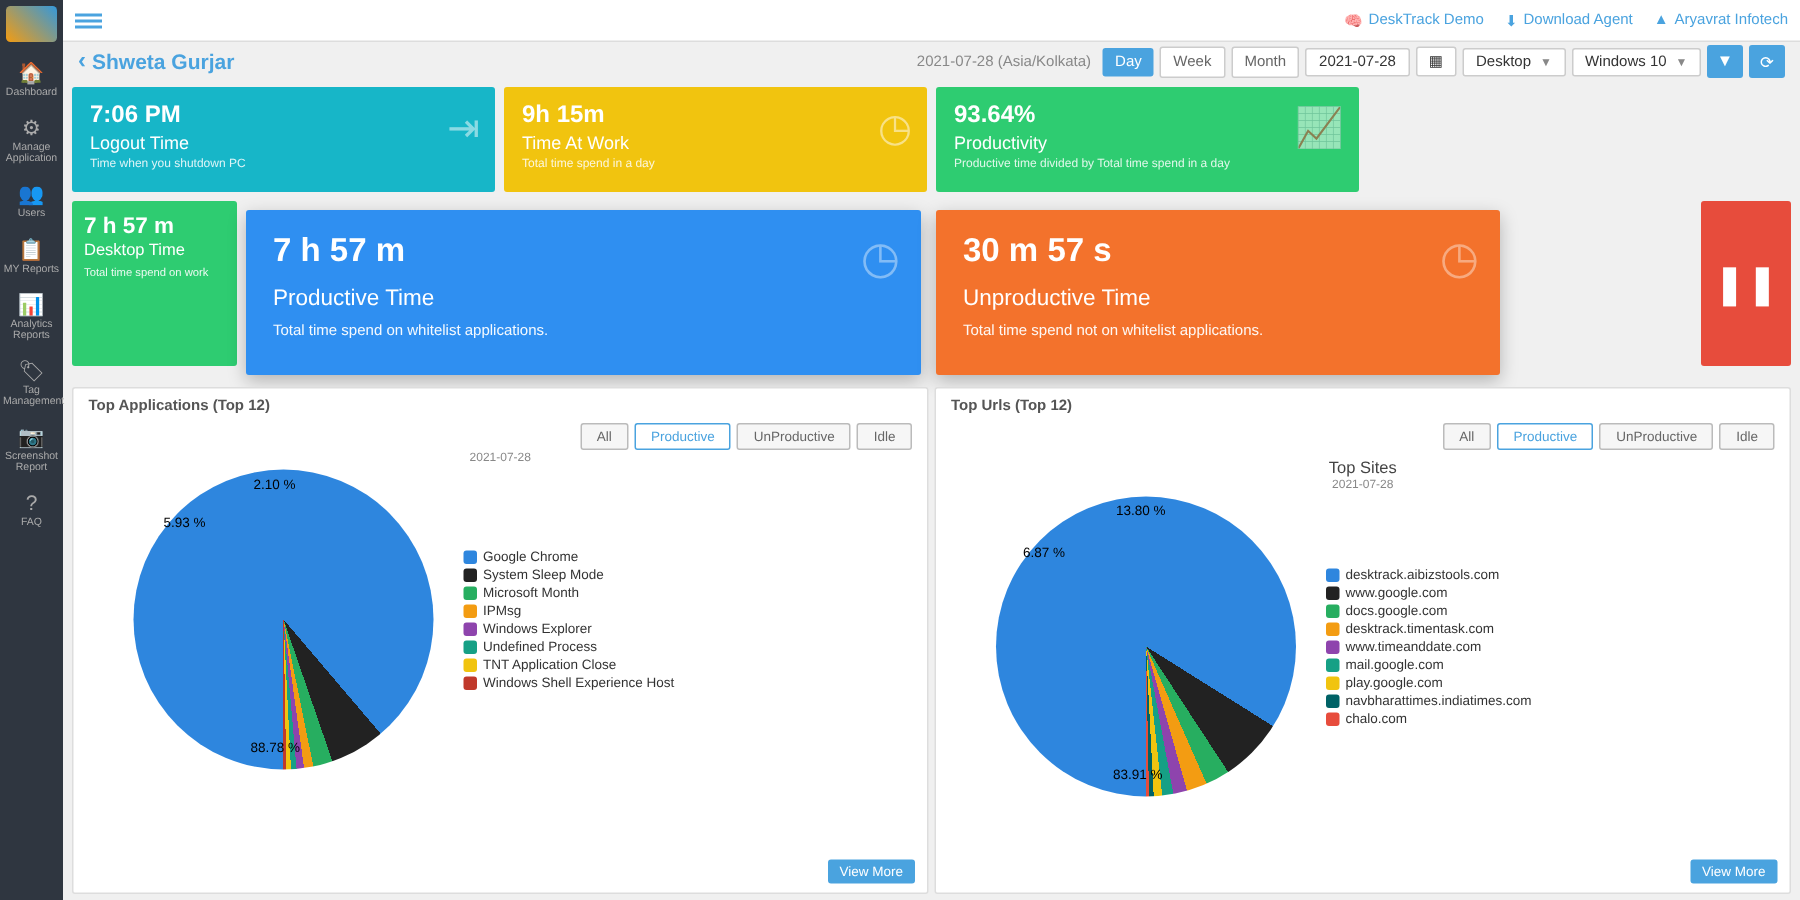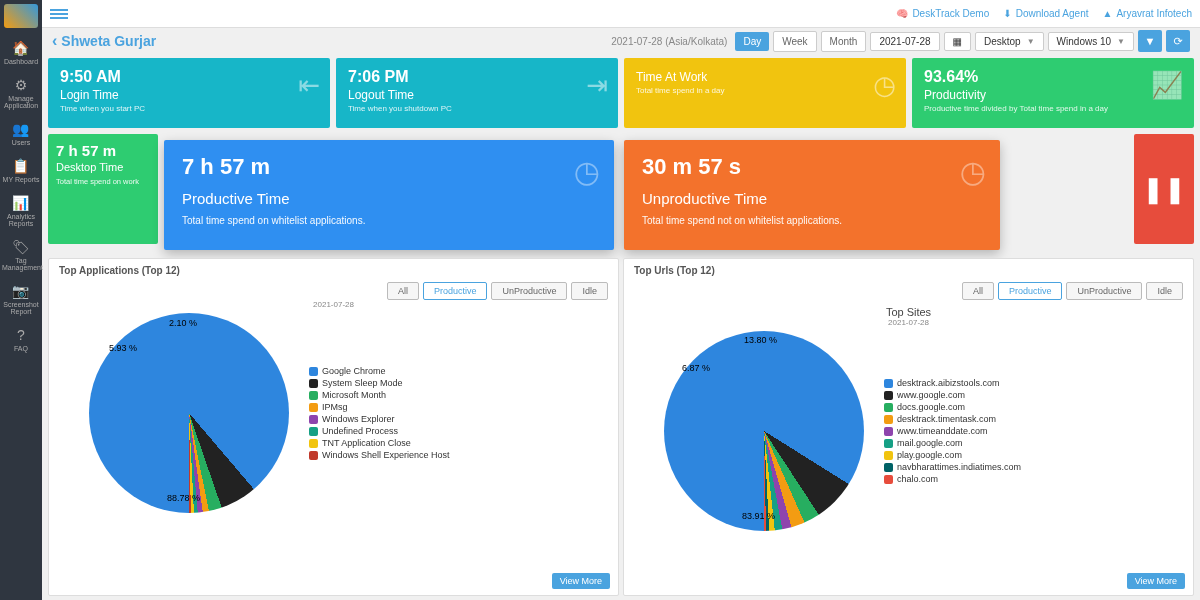--- a/index.html
+++ b/index.html
@@ -116,32 +116,27 @@
         <span>Windows 10</span>
         <span class="chev">▼</span>
       </span>
     <span class="iconbtn">▼</span>
     <span class="iconbtn">⟳</span>
   </div>
 </div>
 
 <div class="cards">
   <div class="card c-cyan">
-    <div class="big">9:50 AM</div>
-    <div class="mid">Login Time</div>
-    <div class="sm">Time when you start PC</div>
-    <div class="cicon">⇤</div>
-  </div>
-  <div class="card c-cyan">
     <div class="big">7:06 PM</div>
     <div class="mid">Logout Time</div>
     <div class="sm">Time when you shutdown PC</div>
     <div class="cicon">⇥</div>
   </div>
   <div class="card c-yellow">
+    <div class="big">9h 15m</div>
     <div class="mid">Time At Work</div>
     <div class="sm">Total time spend in a day</div>
     <div class="cicon">◷</div>
   </div>
   <div class="card c-green">
     <div class="big">93.64%</div>
     <div class="mid">Productivity</div>
     <div class="sm">Productive time divided by Total time spend in a day</div>
     <div class="cicon">📈</div>
   </div>

